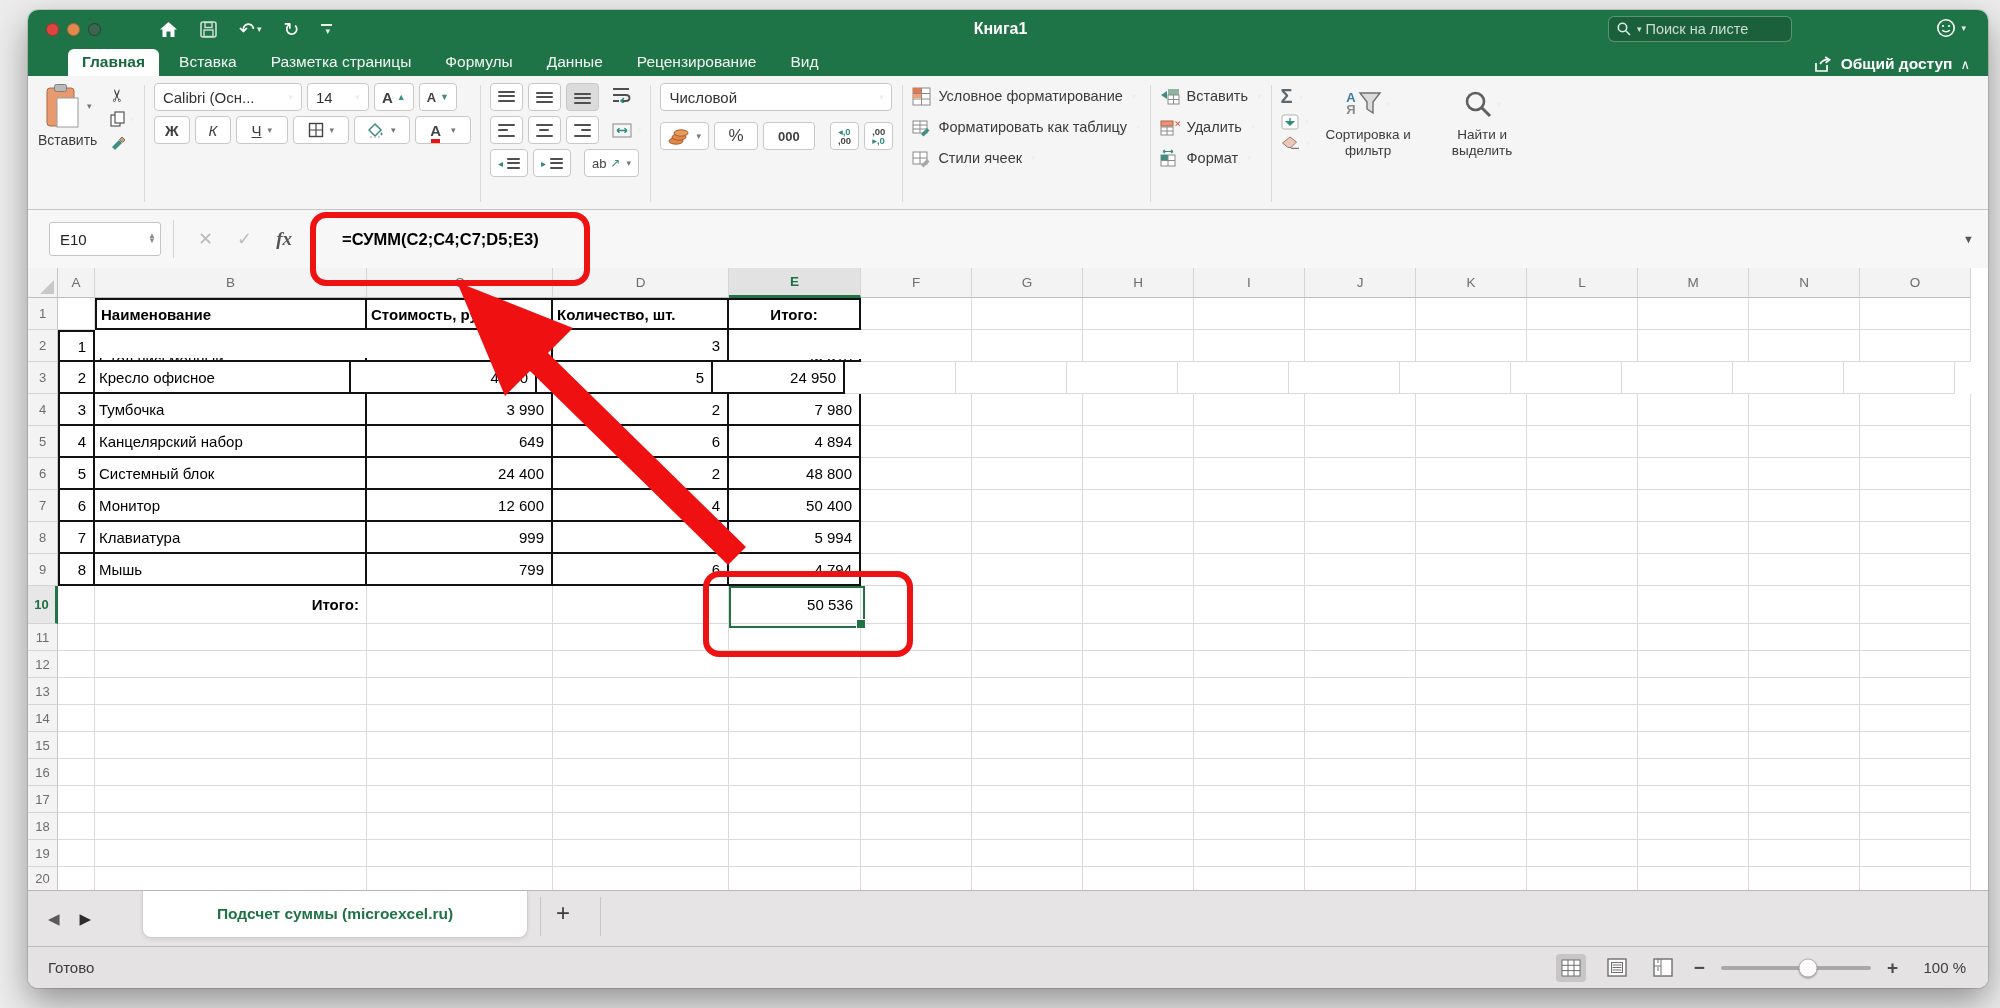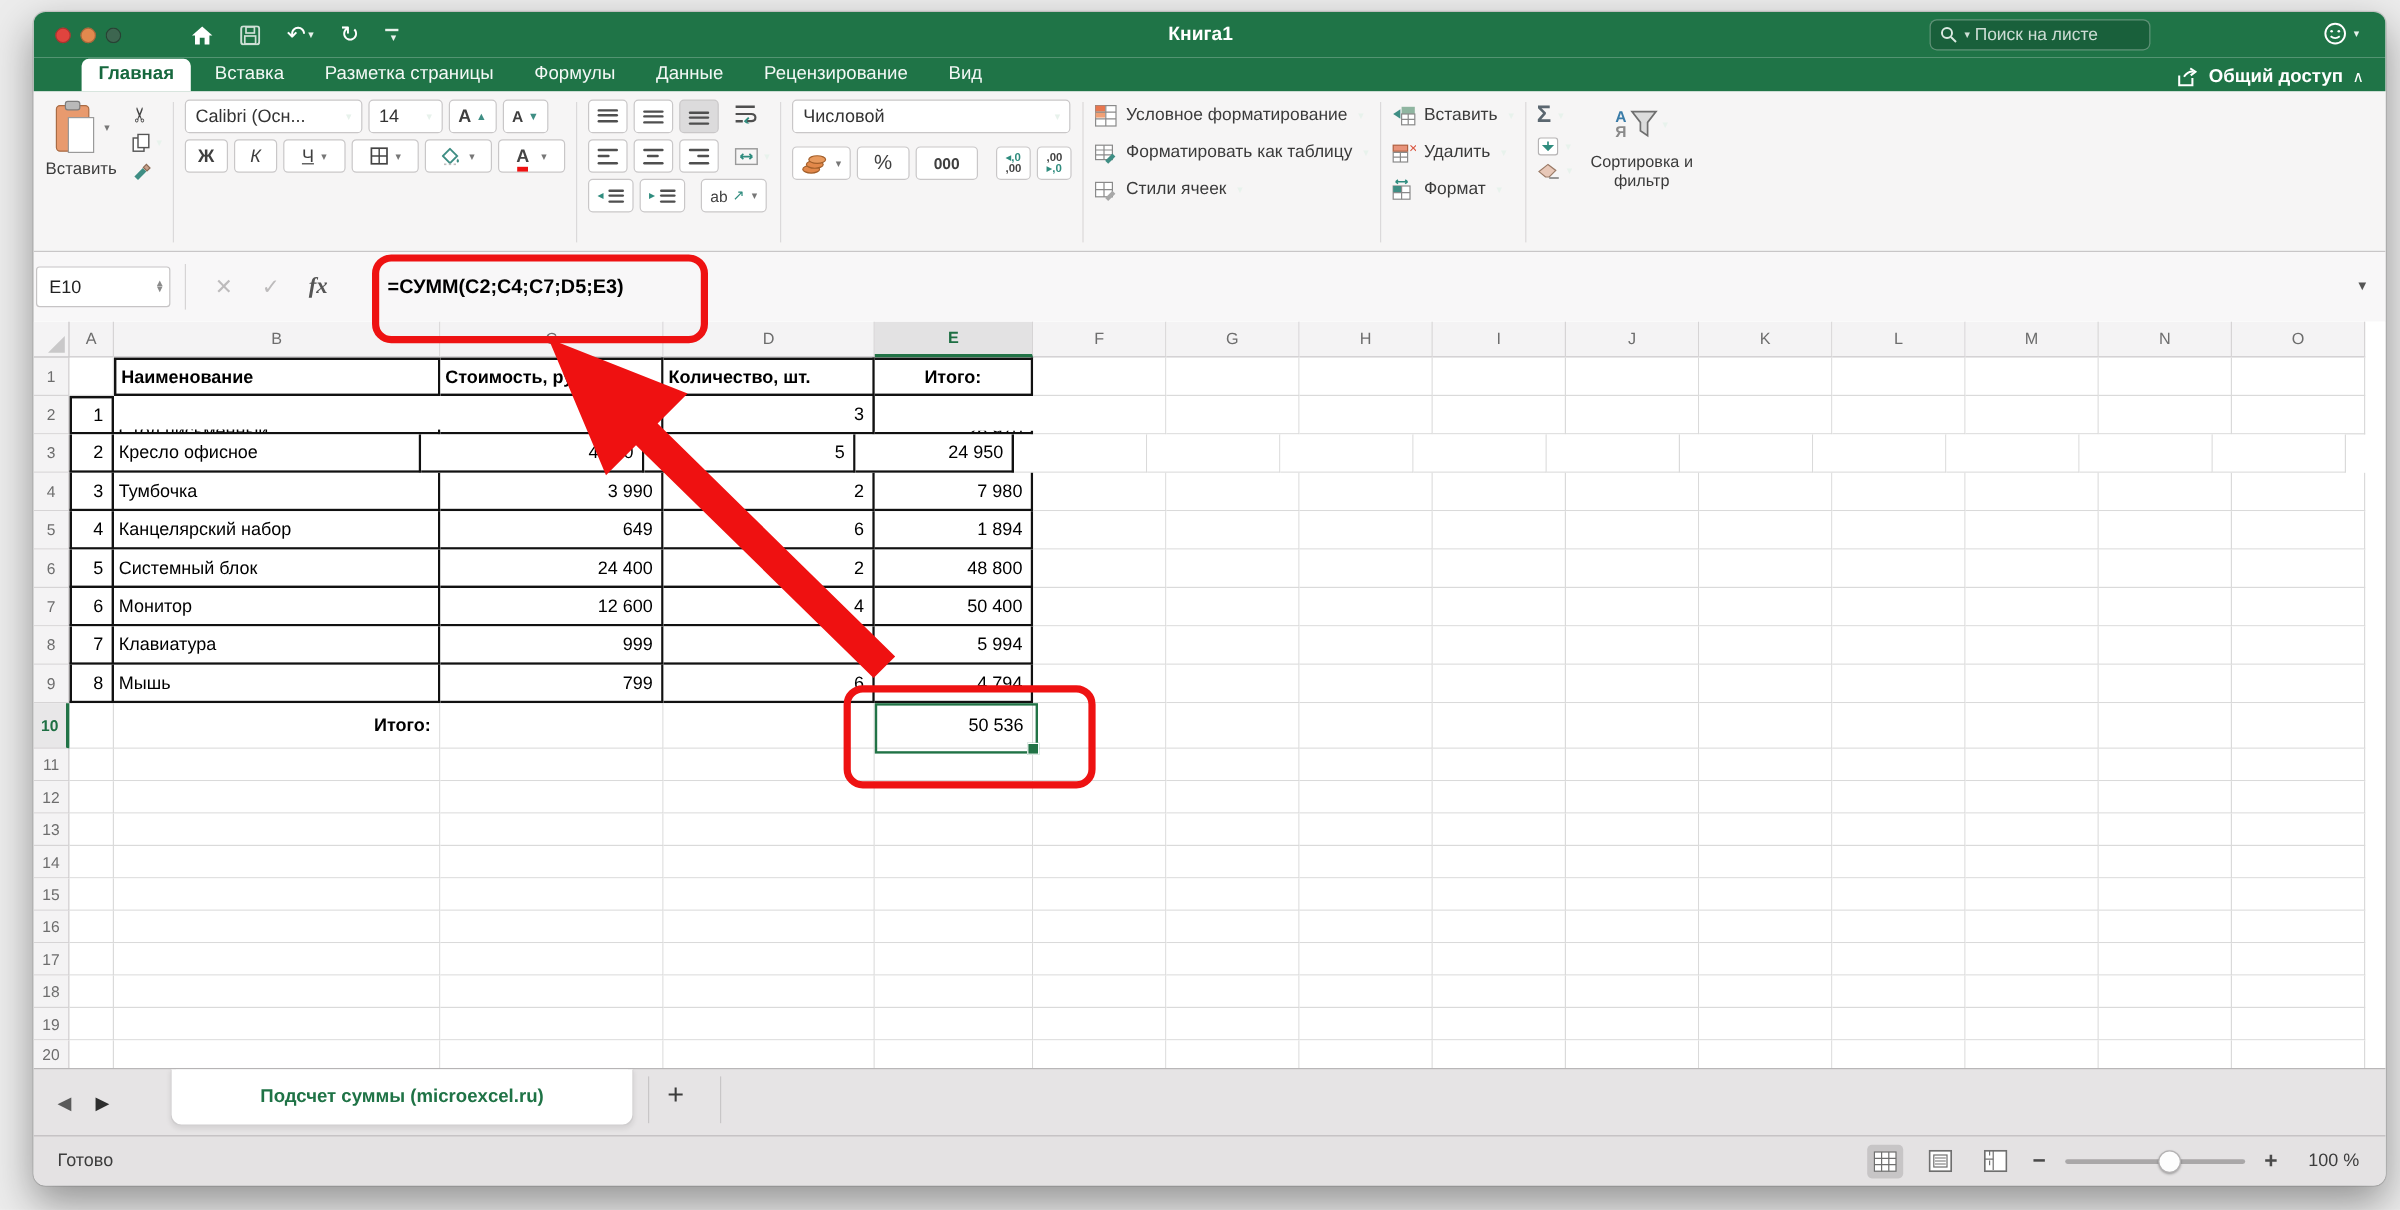--- a/index.html
+++ b/index.html
@@ -55,21 +55,21 @@
   .stylerow{display:flex;align-items:center;gap:7px;height:26px}
   .slbl{font-size:14.5px;color:#3b3b3b;white-space:nowrap}
   .bigbtn{display:flex;flex-direction:column;align-items:center;justify-content:flex-start;gap:4px;margin:2px 6px 0;text-align:center}
   .biglbl{font-size:13.5px;color:#3b3b3b;width:100px;line-height:1.18}
   .edit-col{display:flex;flex-direction:column;gap:6px;margin-top:2px}
   .edit-col .rowi{display:flex;align-items:center;gap:4px}
   .fc-btn{position:relative;font-weight:700;font-size:15px;color:#444}
   .fc-btn .bar{position:absolute;left:1px;right:1px;bottom:-4px;height:4px;background:#e11}
   .dec2{display:flex;flex-direction:column;line-height:1;font-size:9.5px;color:#444;font-weight:700}
   
-  .formularow{height:58px;flex:none;background:#f8f7f8;display:flex;align-items:center;padding:0 2px;box-sizing:border-box;position:relative}
+  .formularow{height:58px;flex:none;background:#f8f7f8;display:flex;align-items:center;padding:0 21px;box-sizing:border-box;position:relative}
   .namebox{width:112px;height:34px;background:#fff;border:1px solid #c6c4c5;border-radius:3px;display:flex;align-items:center;
            padding:0 4px 0 10px;box-sizing:border-box;font-size:15px;color:#222}
   .namebox .val{flex:1}
   .spin{display:flex;flex-direction:column;line-height:.6;color:#8a8a8a;font-size:8px}
   .fdiv{width:1px;height:38px;background:#d6d4d5;margin:0 12px}
   .fbtn{font-size:18px;color:#bdbbbc;margin:0 12px}
   .fx{font-family:"Liberation Serif","DejaVu Serif",serif;font-style:italic;font-weight:700;color:#555;font-size:19px;margin:0 12px}
   .formula-text{font-size:16.5px;font-weight:700;color:#000;margin-left:38px;white-space:nowrap}
   .fchev{position:absolute;right:14px;font-size:11px;color:#555}
   
@@ -502,20 +502,30 @@
             <span style="color:#3a7ca8">А</span>
             <span style="color:#8a8a8a">Я</span>
           </span>
           <svg width="24" height="26" viewBox="0 0 24 26">
               <path d="M2 2 H22 L15 11 V22 L9 18 V11 Z" fill="#dcdcdc" stroke="#6f6f6f" stroke-width="1.4"></path>
             </svg>
           <span class="dd-sm">▾</span>
         </span>
         <span class="biglbl">Сортировка и фильтр</span>
       </div>
+      <div class="bigbtn">
+        <span style="display:flex;align-items:center;gap:2px;height:38px">
+          <svg width="30" height="30" viewBox="0 0 30 30">
+              <circle cx="12.5" cy="12.5" r="8.5" fill="none" stroke="#5f5f5f" stroke-width="2.6"></circle>
+              <line x1="19" y1="19" x2="27" y2="27" stroke="#5f5f5f" stroke-width="3"></line>
+            </svg>
+          <span class="dd-sm">▾</span>
+        </span>
+        <span class="biglbl">Найти и выделить</span>
+      </div>
     </div>
   </div>
 
   <div class="formularow">
     <div class="namebox">
       <span class="val">E10</span>
       <span class="spin">
           <span>▲</span>
           <span>▼</span>
         </span>
@@ -619,21 +629,21 @@
           <div class="cell" style="width: 111px;"></div>
           <div class="cell" style="width: 111px;"></div>
           <div class="cell" style="width: 111px;"></div>
         </div>
         <div class="grow" style="height: 32px;">
           <div class="rh">5</div>
           <div class="cell br bb bl num" style="width: 37px;">4</div>
           <div class="cell br bb" style="width: 272px;">Канцелярский набор</div>
           <div class="cell br bb num" style="width: 186px;">649</div>
           <div class="cell br bb num" style="width: 176px;">6</div>
-          <div class="cell br bb num" style="width: 132px;">1 894</div>
+          <div class="cell br bb num" style="width: 132px;">4 894</div>
           <div class="cell" style="width: 111px;"></div>
           <div class="cell" style="width: 111px;"></div>
           <div class="cell" style="width: 111px;"></div>
           <div class="cell" style="width: 111px;"></div>
           <div class="cell" style="width: 111px;"></div>
           <div class="cell" style="width: 111px;"></div>
           <div class="cell" style="width: 111px;"></div>
           <div class="cell" style="width: 111px;"></div>
           <div class="cell" style="width: 111px;"></div>
           <div class="cell" style="width: 111px;"></div>

